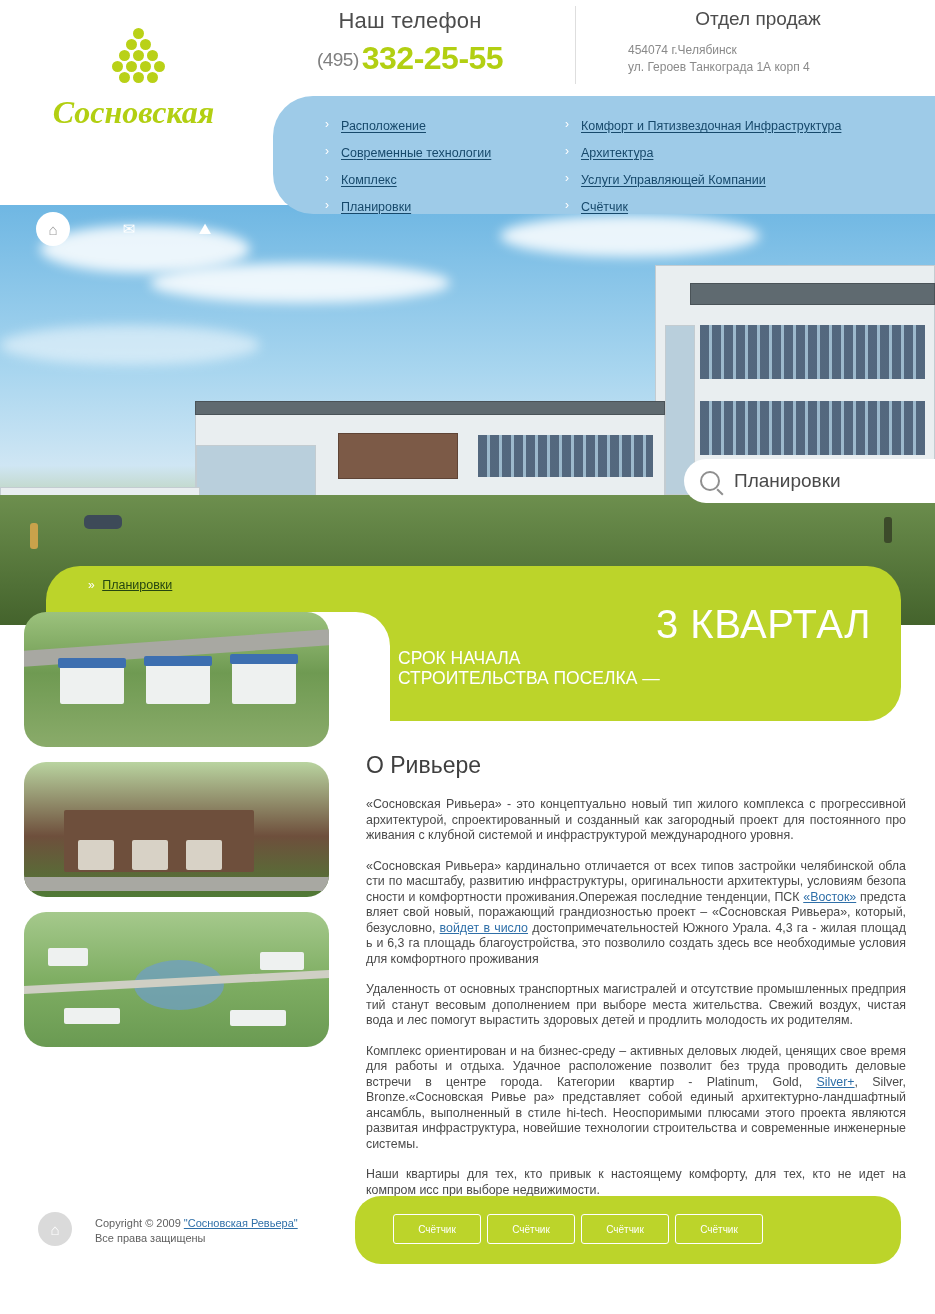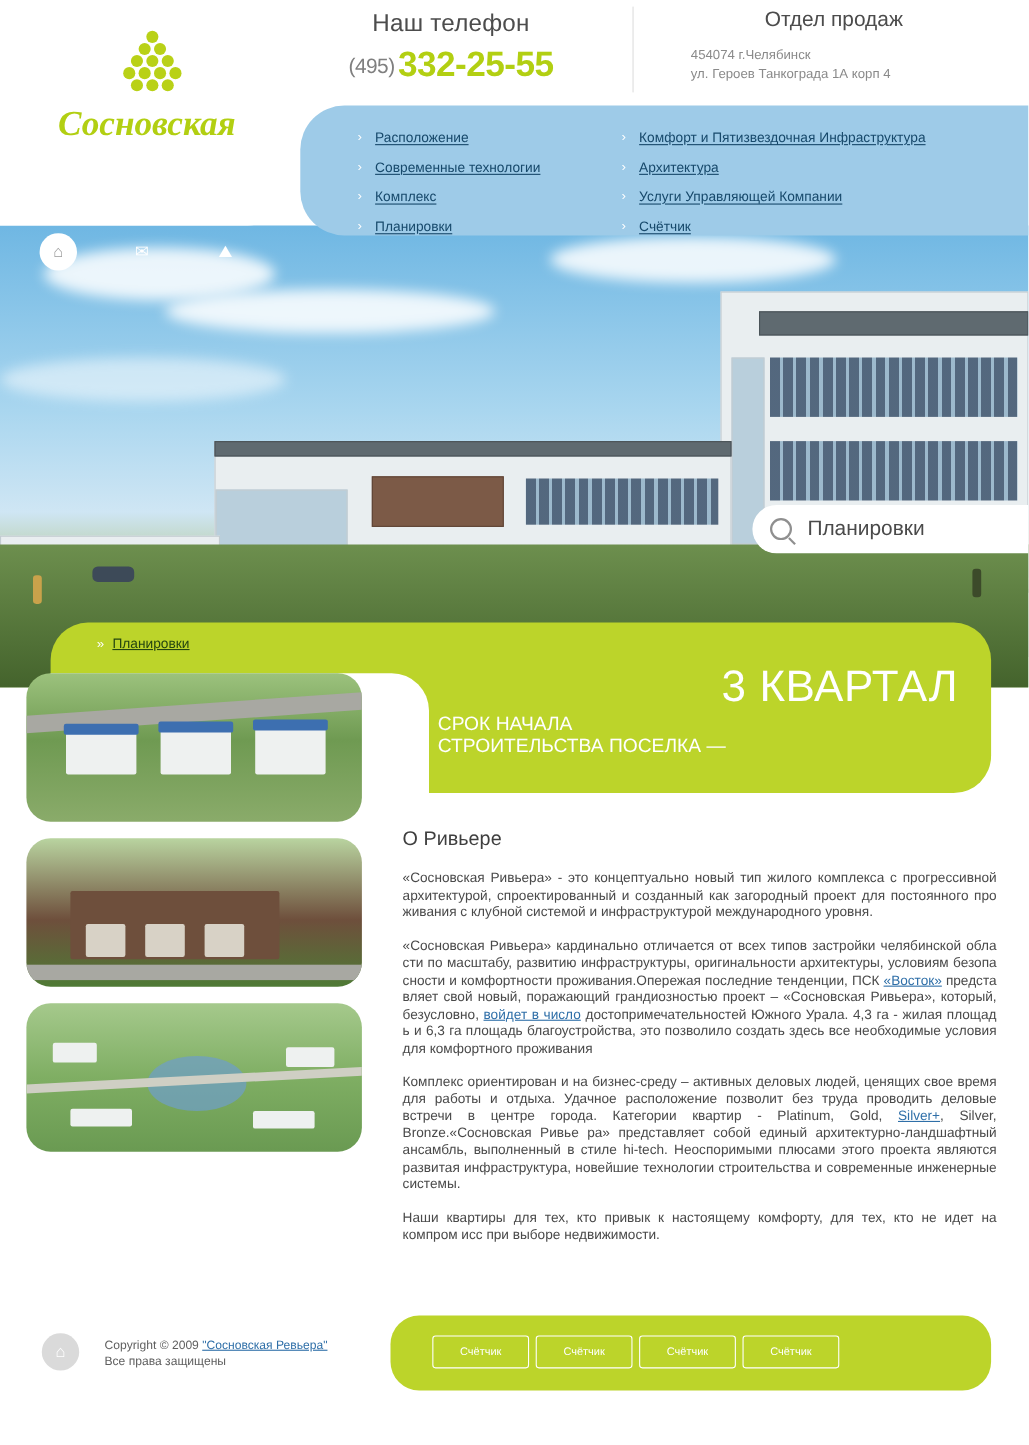--- a/index.html
+++ b/index.html
@@ -331,21 +331,21 @@
 
   
   .article {
     position: absolute;
     left: 366px; top: 752px;
     width: 540px;
     z-index: 20;
   }
   .article h2 {
     margin: 0 0 18px 0;
-    font-size: 18px;
+    font-size: 23px;
     font-weight: normal;
     color: #3f3f3f;
   }
   .article p {
     margin: 0 0 15px 0;
     font-size: 12.4px;
     line-height: 15.5px;
     color: #4a4a4a;
     text-align: justify;
   }
@@ -567,20 +567,21 @@
     </div>
   </div>
 </nav>
 
 <div class="article">
   <h2>О Ривьере</h2>
   <p>«Сосновская  Ривьера» - это концептуально новый тип жилого комплекса с прогрессивной архитектурой, спроектированный и созданный как загородный проект для постоянного про живания с клубной системой и инфраструктурой международного уровня.</p>
   <p>
     <span> «Сосновская Ривьера» кардинально отличается от всех типов застройки  челябинской обла сти по масштабу, развитию инфраструктуры, оригинальности архитектуры, условиям безопа сности и комфортности проживания.Опережая последние тенденции, ПСК </span><a href="#">«Восток»</a><span> предста вляет свой новый, поражающий грандиозностью проект – «Сосновская Ривьера», который, безусловно, </span><a href="#">войдет в число</a><span> достопримечательностей Южного Урала. 4,3 га - жилая площад ь и 6,3 га площадь благоустройства, это позволило создать здесь все необходимые условия для комфортного проживания</span>
   </p>
+  <p>Удаленность от основных транспортных магистралей и отсутствие промышленных предприя тий станут весовым дополнением при выборе места жительства. Свежий воздух, чистая вода и лес помогут вырастить здоровых детей и продлить молодость их родителям.</p>
   <p>
     <span>Комплекс ориентирован и на бизнес-среду – активных деловых людей, ценящих свое время для работы и отдыха.  Удачное расположение позволит без труда проводить деловые встречи в центре города. Категории квартир - Platinum, Gold, </span><a href="#">Silver+</a><span>, Silver, Bronze.«Сосновская Ривье ра» представляет собой единый архитектурно-ландшафтный ансамбль, выполненный в стиле hi-tech. Неоспоримыми плюсами этого проекта являются развитая инфраструктура, новейшие технологии строительства и современные инженерные системы.</span>
   </p>
   <p>Наши квартиры для тех, кто привык к настоящему комфорту, для тех, кто не идет на компром исс при выборе недвижимости.</p>
 </div>
 
 <div class="footer-green">
   <div class="counter" style="left:38px;">
     <span>Счётчик</span>
   </div>

